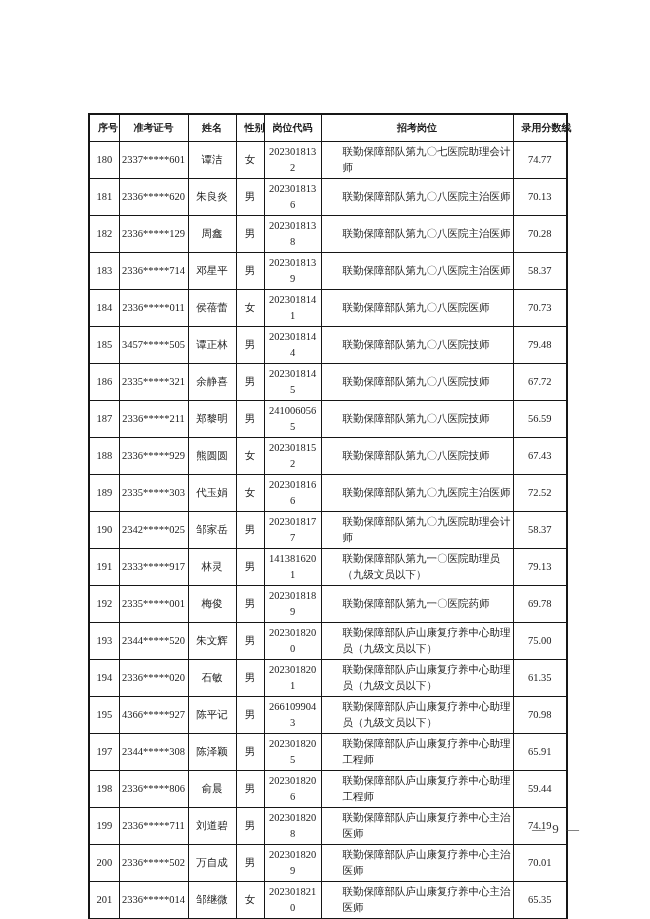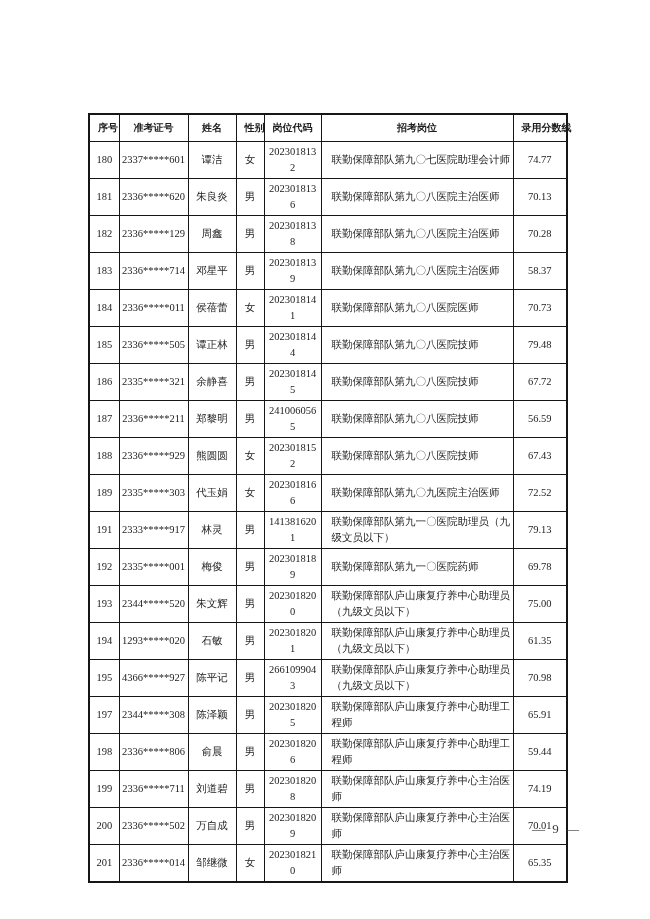--- a/index.html
+++ b/index.html
@@ -38,21 +38,21 @@
     height: 24px;
     white-space: nowrap;
     padding: 1px 8px;
     font-size: 10px;
   }
   .doc-table td {
     height: 23px;
   }
   .doc-table td.pos {
     text-align: left;
-    padding-left: 10px;
+    padding-left: 21px;
   }
   .pagenum {
     position: absolute;
     top: 821px;
     left: 532px;
     font-size: 13px;
     color: #3a3a3a;
     letter-spacing: 2px;
     white-space: nowrap;
   }
@@ -122,21 +122,21 @@
         <td>184</td>
         <td>2336*****011</td>
         <td>侯蓓蕾</td>
         <td>女</td>
         <td>2023018141</td>
         <td class="pos">联勤保障部队第九〇八医院医师</td>
         <td>70.73</td>
       </tr>
       <tr>
         <td>185</td>
-        <td>2336*****505</td>
+        <td>3457*****505</td>
         <td>谭正林</td>
         <td>男</td>
         <td>2023018144</td>
         <td class="pos">联勤保障部队第九〇八医院技师</td>
         <td>79.48</td>
       </tr>
       <tr>
         <td>186</td>
         <td>2335*****321</td>
         <td>余静喜</td>
@@ -166,20 +166,29 @@
       <tr>
         <td>189</td>
         <td>2335*****303</td>
         <td>代玉娟</td>
         <td>女</td>
         <td>2023018166</td>
         <td class="pos">联勤保障部队第九〇九医院主治医师</td>
         <td>72.52</td>
       </tr>
       <tr>
+        <td>190</td>
+        <td>2342*****025</td>
+        <td>邹家岳</td>
+        <td>男</td>
+        <td>2023018177</td>
+        <td class="pos">联勤保障部队第九〇九医院助理会计师</td>
+        <td>58.37</td>
+      </tr>
+      <tr>
         <td>191</td>
         <td>2333*****917</td>
         <td>林灵</td>
         <td>男</td>
         <td>1413816201</td>
         <td class="pos">联勤保障部队第九一〇医院助理员（九级文员以下）</td>
         <td>79.13</td>
       </tr>
       <tr>
         <td>192</td>
@@ -194,21 +203,21 @@
         <td>193</td>
         <td>2344*****520</td>
         <td>朱文辉</td>
         <td>男</td>
         <td>2023018200</td>
         <td class="pos">联勤保障部队庐山康复疗养中心助理员（九级文员以下）</td>
         <td>75.00</td>
       </tr>
       <tr>
         <td>194</td>
-        <td>1293*****020</td>
+        <td>2336*****020</td>
         <td>石敏</td>
         <td>男</td>
         <td>2023018201</td>
         <td class="pos">联勤保障部队庐山康复疗养中心助理员（九级文员以下）</td>
         <td>61.35</td>
       </tr>
       <tr>
         <td>195</td>
         <td>4366*****927</td>
         <td>陈平记</td>

